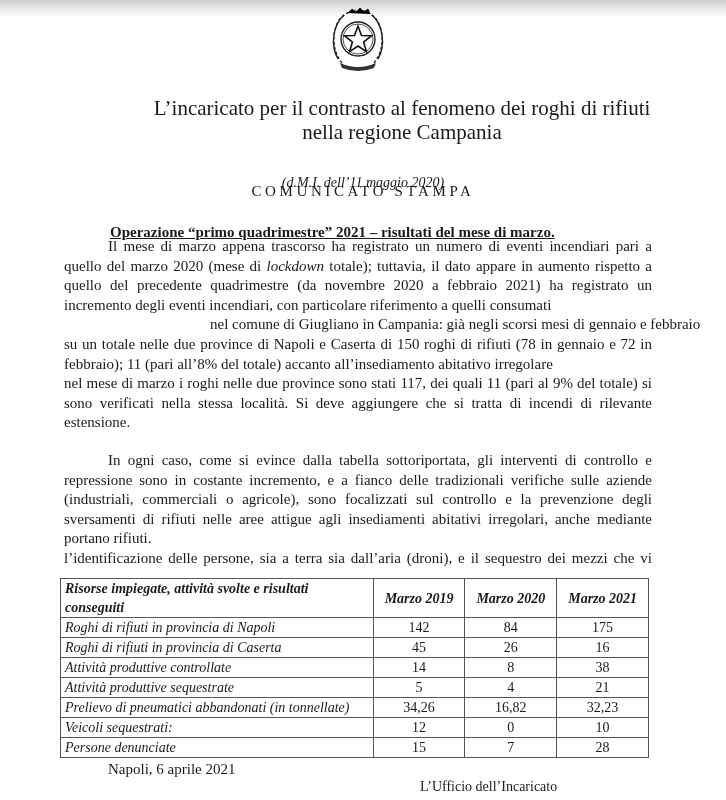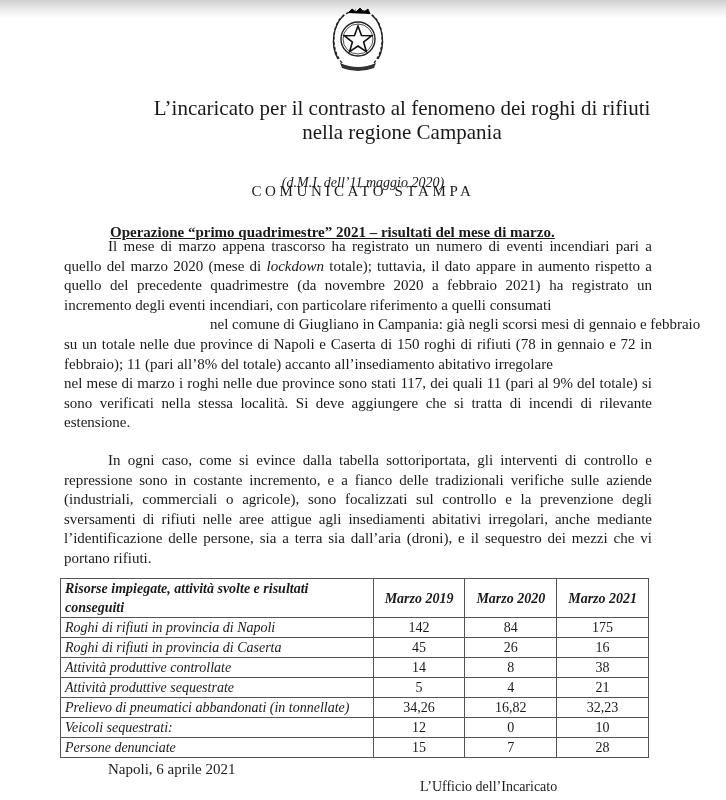--- a/index.html
+++ b/index.html
@@ -106,22 +106,22 @@
   <span class="line">nel mese di marzo i roghi nelle due province sono stati 117, dei quali 11 (pari al 9% del totale) si</span>
   <span class="line">sono verificati nella stessa località. Si deve aggiungere che si tratta di incendi di rilevante</span>
   <span class="line last">estensione.</span>
 </div>
 
 <div class="body-text p2">
   <span class="line indent">In ogni caso, come si evince dalla tabella sottoriportata, gli interventi di controllo e</span>
   <span class="line">repressione sono in costante incremento, e a fianco delle tradizionali verifiche sulle aziende</span>
   <span class="line">(industriali, commerciali o agricole), sono focalizzati sul controllo e la prevenzione degli</span>
   <span class="line">sversamenti di rifiuti nelle aree attigue agli insediamenti abitativi irregolari, anche mediante</span>
+  <span class="line last">portano rifiuti.</span>
   <span class="line">l’identificazione delle persone, sia a terra sia dall’aria (droni), e il sequestro dei mezzi che vi</span>
-  <span class="line last">portano rifiuti.</span>
 </div>
 
 <table class="data">
   <thead>
     <tr>
       <th class="label-col">Risorse impiegate,  attività svolte e risultati conseguiti</th>
       <th class="num">Marzo 2019</th>
       <th class="num">Marzo 2020</th>
       <th class="num">Marzo 2021</th>
     </tr>

